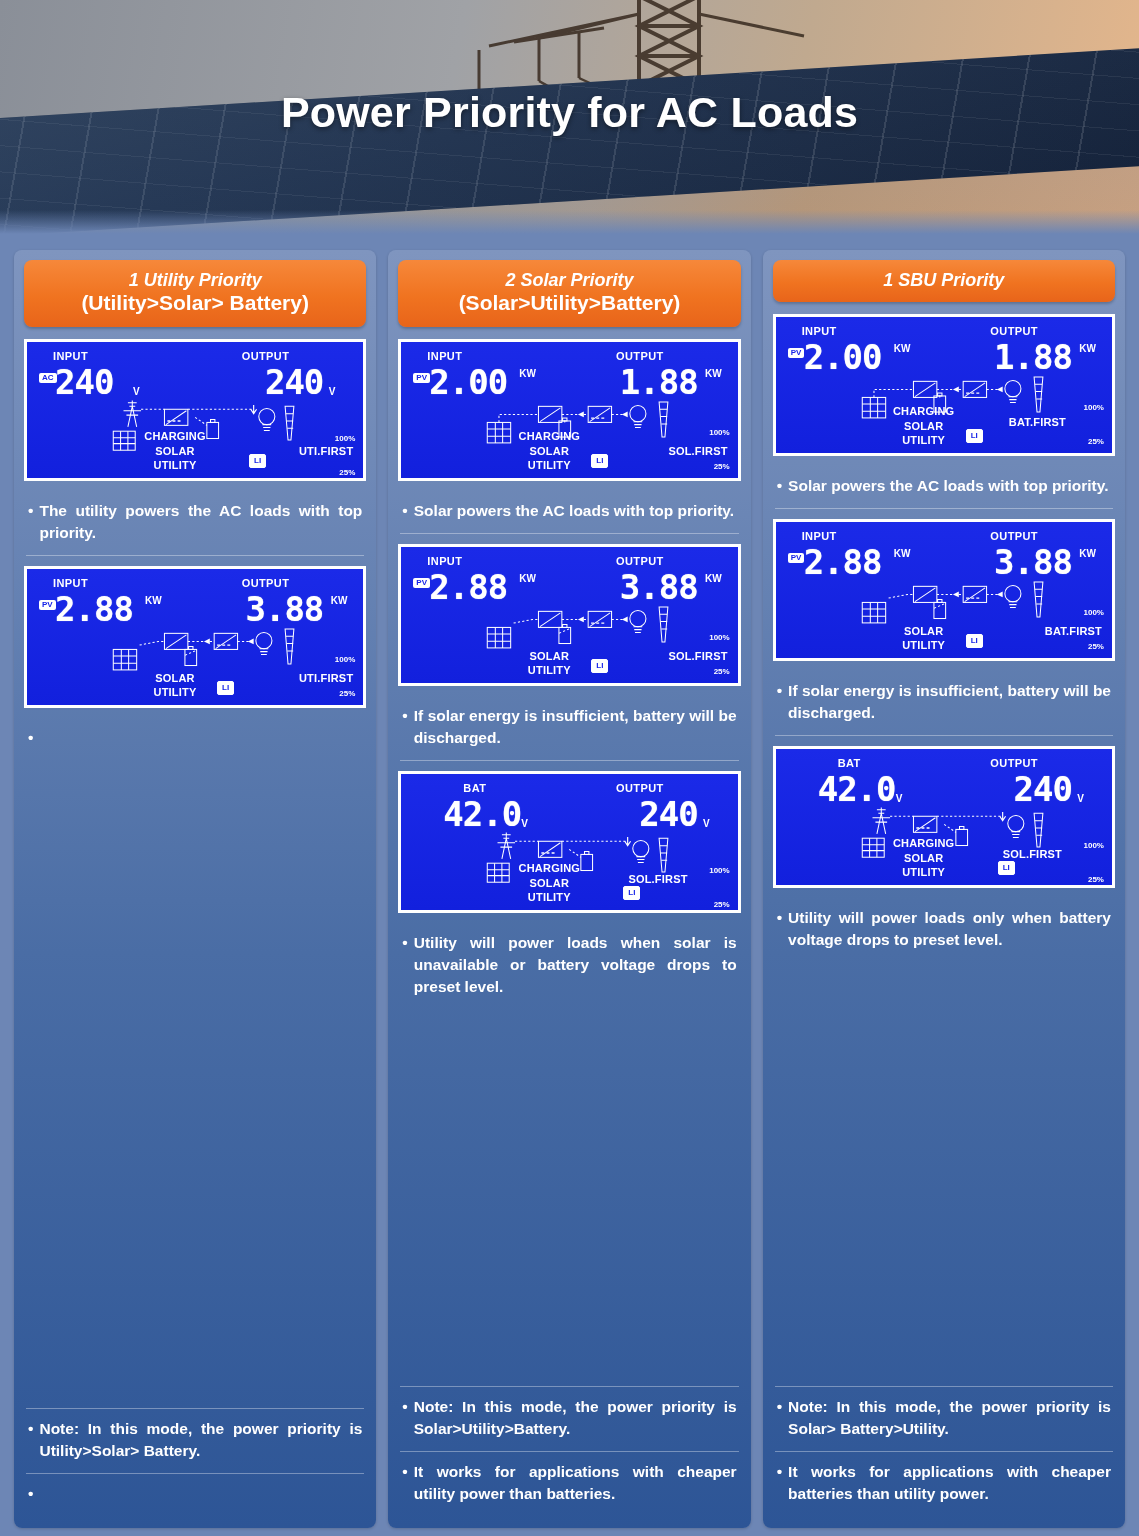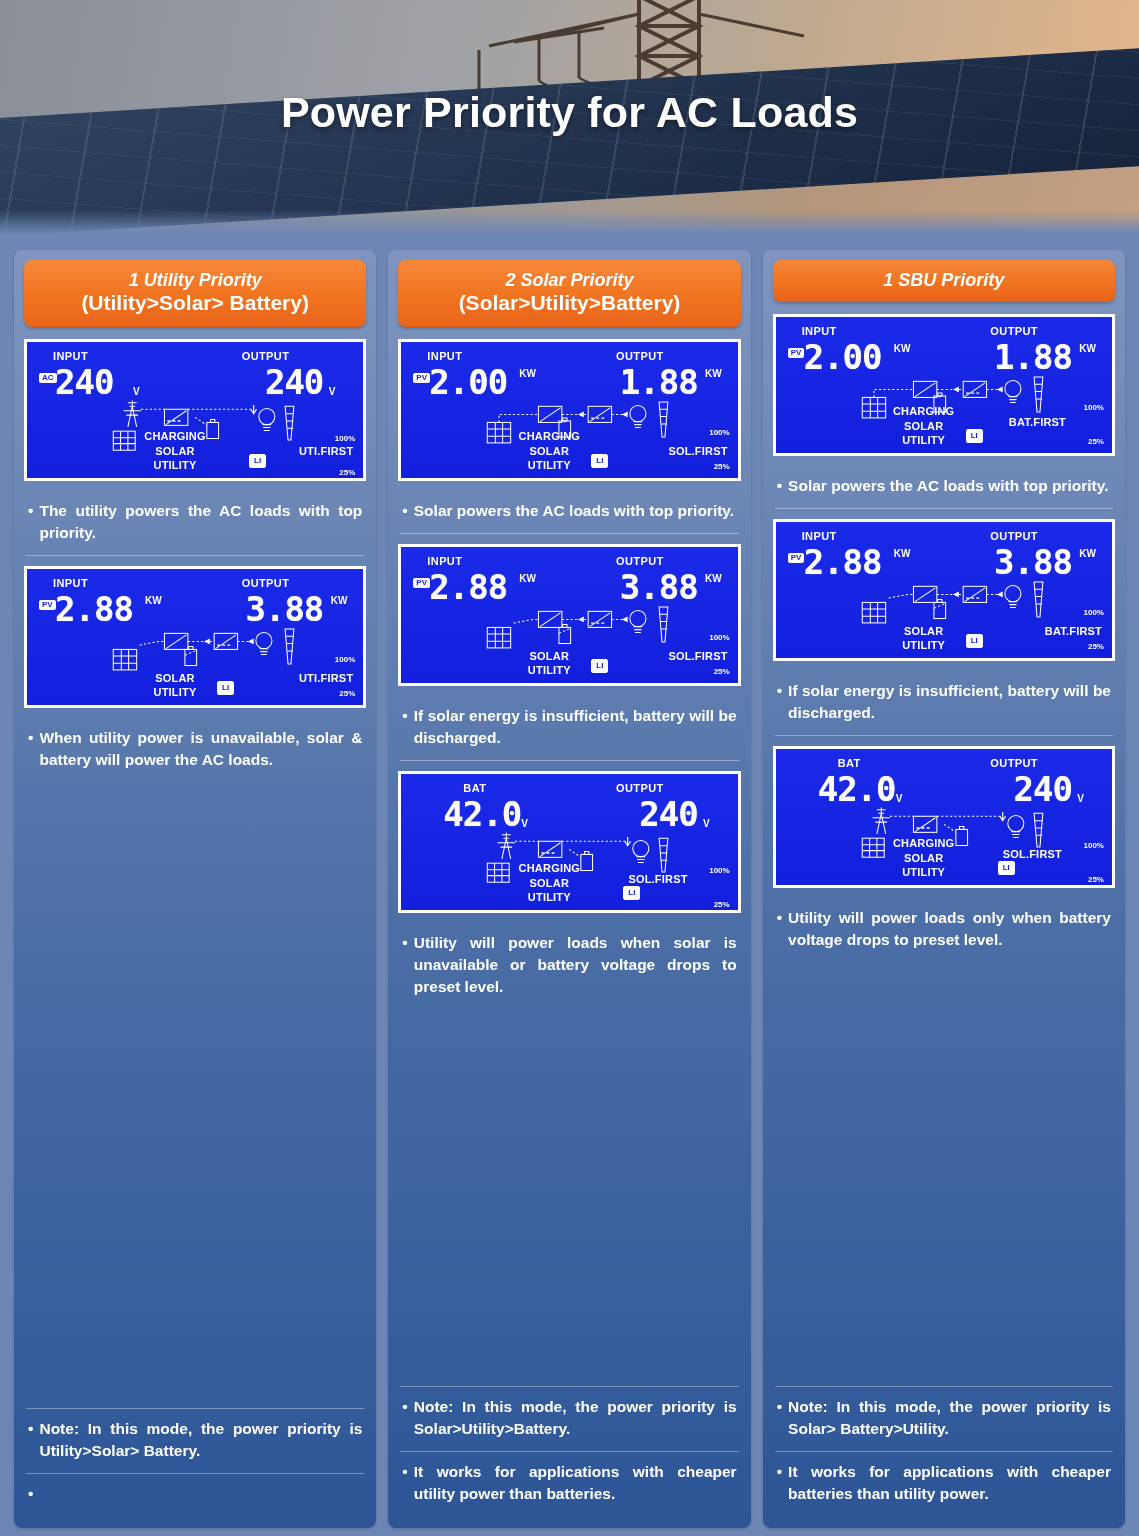--- a/index.html
+++ b/index.html
@@ -275,21 +275,20 @@
       <div class="li-box" style="left:190px; top:112px;">LI</div>
       <div class="pct100" style="top:86px;">100%</div>
       <div class="pct25" style="top:120px;">25%</div>
       <div class="foot-lbl foot-left" style="white-space:pre-line;">SOLAR
 UTILITY</div>
       <div class="foot-lbl foot-right">UTI.FIRST</div>
     </div>
 
     <div class="bullet">
         <span class="dot">•</span>
-        <span>When utility power is unavailable, solar &amp; battery will power the AC loads.</span>
       </div>
 
     <div class="spacer"></div>
     <div class="sep"></div>
     <div class="bullet">
         <span class="dot">•</span>
         <span>Note: In this mode, the power priority is Utility&gt;Solar&gt; Battery.</span>
       </div>
     <div class="sep"></div>
     <div class="bullet">

